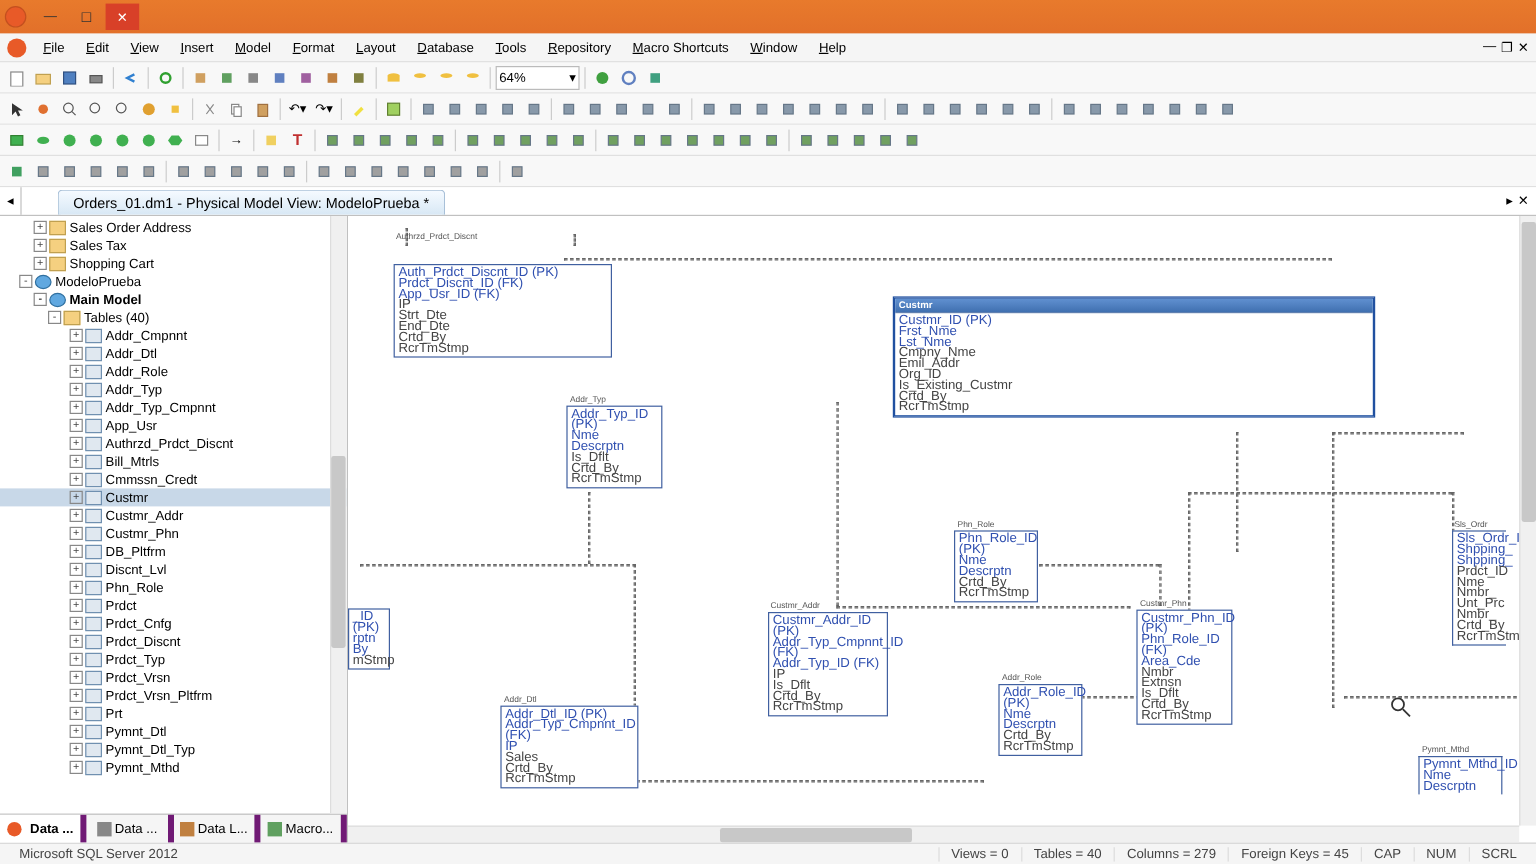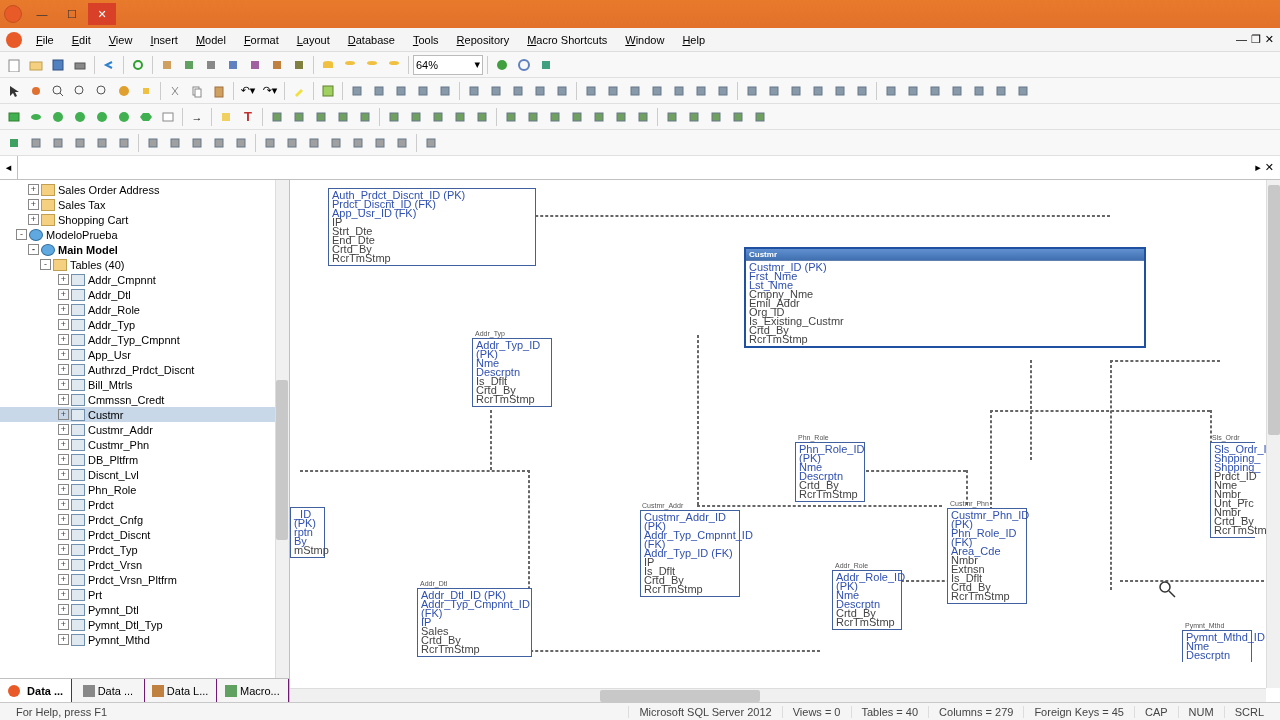--- a/index.html
+++ b/index.html
@@ -36,21 +36,21 @@
 .tree-row { display: flex; align-items: center; height: 15px; padding-left: 2px; cursor: pointer; white-space: nowrap; }
 .tree-row.selected { background: #c8d8e8; }
 .tree-toggle { width: 11px; height: 11px; border: 1px solid #888; display: flex; align-items: center; justify-content: center; font-size: 9px; line-height: 1; margin-right: 2px; color: #444; }
 .tree-icon { width: 14px; height: 12px; margin-right: 3px; display: inline-block; }
 .ico-folder { background: #f5d080; border: 1px solid #c0a050; }
 .ico-model { background: #60a8e0; border-radius: 50%; border: 1px solid #3070a0; }
 .ico-table { background: #e0e8f0; border: 1px solid #7090b0; }
 .ico-bold { font-weight: bold; }
 
 .tree-tabs { height: 24px; border-top: 1px solid #c0c0c0; display: flex; background: #f5f5f5; }
-.tree-tab { flex: 1; display: flex; align-items: center; justify-content: center; gap: 3px; border-right: 1px solid #701a75; font-size: 10px; cursor: pointer; }
+.tree-tab { flex: 1; display: flex; align-items: center; justify-content: center; gap: 3px; border-right: 5px solid #701a75; font-size: 10px; cursor: pointer; }
 .tree-tab.active { background: #fff; font-weight: bold; }
 
 .canvas-wrap { flex: 1; position: relative; background: #fff; overflow: hidden; }
 .canvas { position: absolute; left: 0; top: 0; width: 100%; height: 100%; }
 .entity { position: absolute; border: 1px solid #4060a0; background: #fff; font-size: 7px; }
 .entity.selected { border: 1px solid #2050a0; box-shadow: 0 0 0 1px #2050a0; }
 .entity .ehead { background: linear-gradient(#e0e8f5,#c8d8f0); border-bottom: 1px solid #6080b0; padding: 1px 3px; font-size: 8px; font-weight: bold; color: #204060; }
 .entity.selected .ehead { background: linear-gradient(#6090d0,#4070b0); color: #fff; }
 .entity .ebody { padding: 2px 3px; }
 .entity .erow { line-height: 9px; color: #3050b0; }
@@ -620,20 +620,21 @@
       </div><div class="tb-sep"></div><div class="tb-btn">
         <svg class="ico">
           <rect x="3" y="3" width="8" height="8" fill="#a0a0a0" stroke="#667788"></rect>
         </svg>
       </div></div>
 </div>
 
 <div class="doc-tabbar">
   <div class="doc-tab-pre">◂</div>
   <div style="width:30px"></div>
+  <div class="doc-tab">Orders_01.dm1 - Physical Model View: ModeloPrueba *</div>
   <div class="doc-tab-close">
     <span>▸</span>
     <span>✕</span>
   </div>
 </div>
 
 <div class="workspace">
 
   <div class="tree-panel">
     <div class="tree-scroll">
@@ -837,21 +838,21 @@
       <div class="rel-line" style="left:210px;top:470px;width:320px;height:1px"></div>
       <div class="rel-line" style="left:570px;top:400px;width:95px;height:1px"></div>
       <div class="rel-line" style="left:576px;top:290px;width:100px;height:1px"></div>
       <div class="rel-line" style="left:676px;top:290px;width:1px;height:35px"></div>
       <div class="rel-line" style="left:700px;top:230px;width:220px;height:1px"></div>
       <div class="rel-line" style="left:700px;top:230px;width:1px;height:100px"></div>
       <div class="rel-line" style="left:830px;top:400px;width:285px;height:1px"></div>
       <div class="rel-line" style="left:920px;top:230px;width:1px;height:90px"></div>
 
       <div class="ent-label" style="left:40px;top:14px">Authrzd_Prdct_Discnt</div>
-      <div class="entity" style="left:38px;top:8px;width:208px">
+      <div class="entity" style="left:38px;top:40px;width:182px">
         <div class="ebody" id="ent-authrzd">
             <div class="erow">Auth_Prdct_Discnt_ID (PK)</div>
             <div class="erow">Prdct_Discnt_ID (FK)</div>
             <div class="erow">App_Usr_ID (FK)</div>
             <div class="erow nk">IP</div>
             <div class="erow nk">Strt_Dte</div>
             <div class="erow nk">End_Dte</div>
             <div class="erow nk">Crtd_By</div>
             <div class="erow nk">RcrTmStmp</div>
           </div>
@@ -989,21 +990,20 @@
     <div class="hscroll">
         <div class="hthumb" style="left:310px;width:160px"></div>
       </div>
     <div class="vscroll">
         <div class="vthumb" style="top:5px;height:250px"></div>
       </div>
   </div>
 </div>
 
 <div class="statusbar">
-  <div class="sb-cell">For Help, press F1</div>
   <div class="sb-cell">Microsoft SQL Server 2012</div>
   <div class="sb-cell">Views = 0</div>
   <div class="sb-cell">Tables = 40</div>
   <div class="sb-cell">Columns = 279</div>
   <div class="sb-cell">Foreign Keys = 45</div>
   <div class="sb-cell">CAP</div>
   <div class="sb-cell">NUM</div>
   <div class="sb-cell">SCRL</div>
 </div>
 

